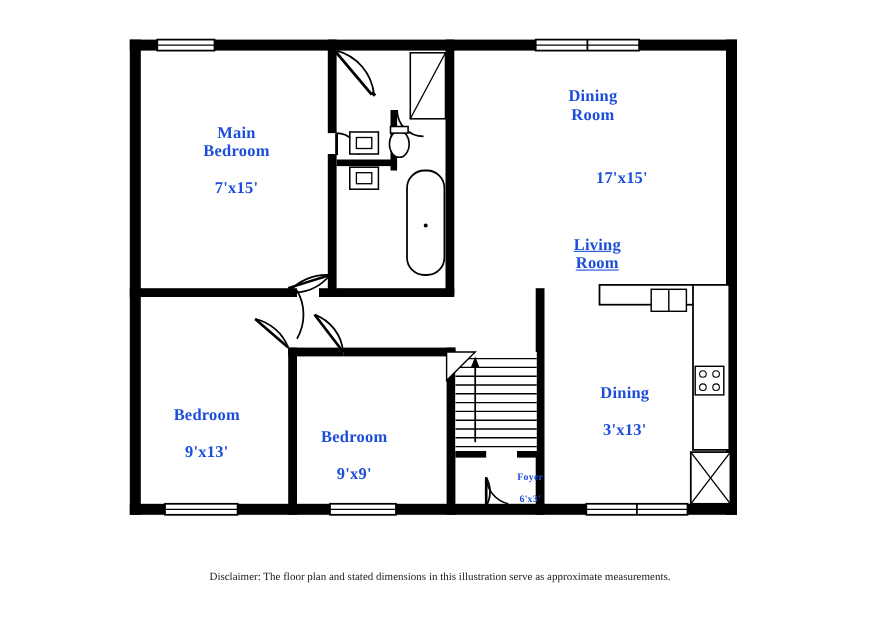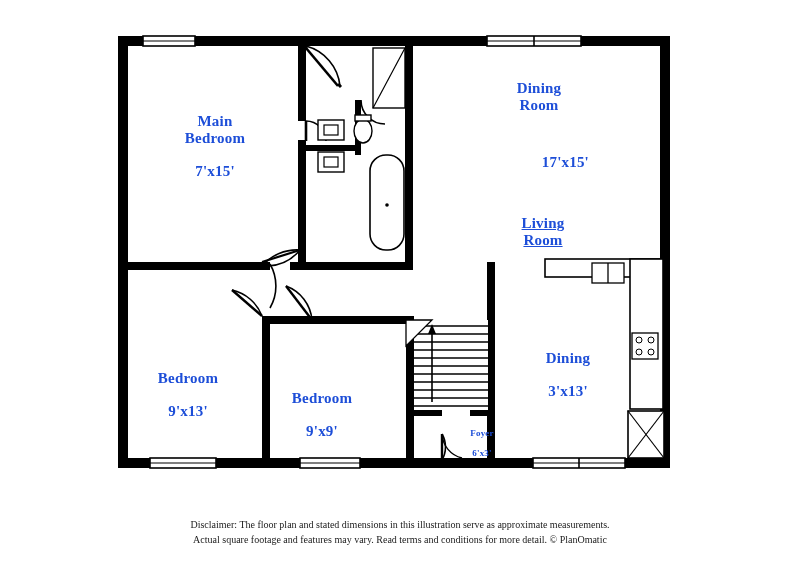--- a/index.html
+++ b/index.html
@@ -252,14 +252,13 @@
   <span class="room-dim">3'x13'</span>
 </div>
 
 <div class="label small-name" style="left:452px; top:418px; width:60px;">
   <span>Foyer</span><br>
   <span class="small-dim">6'x3'</span>
 </div>
 
 <div id="disclaimer">
   <span class="line">Disclaimer: The floor plan and stated dimensions in this illustration serve as approximate measurements.</span>
-  <span class="line">Actual square footage and features may vary. Read terms and conditions for more detail. © PlanOmatic</span>
 </div>
 
 </body></html>

